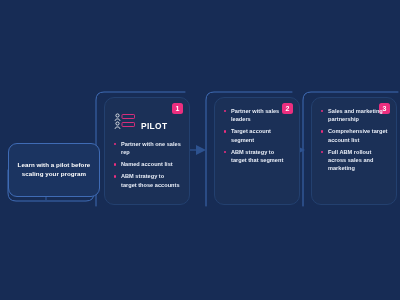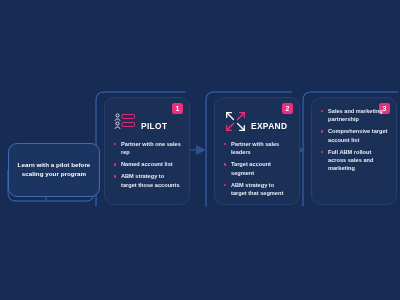--- a/index.html
+++ b/index.html
@@ -190,37 +190,20 @@
     </div>
     <ul class="bullets">
       <li class="bullet">Partner with one sales rep</li>
       <li class="bullet">Named account list</li>
       <li class="bullet">ABM strategy to target those accounts</li>
     </ul>
   </div>
 
   <div class="card c2">
     <div class="badge">2</div>
-    <div class="card-head">
-      <svg class="card-icon" viewBox="0 0 34 34">
-
-        <path d="M14 14 L4 4" stroke="#ffffff" stroke-width="1.9" stroke-linecap="round" fill="none"></path>
-        <path d="M4 11 L4 4 L11 4" stroke="#ffffff" stroke-width="1.9" stroke-linecap="round" stroke-linejoin="round" fill="none"></path>
-
-        <path d="M20 20 L30 30" stroke="#ffffff" stroke-width="1.9" stroke-linecap="round" fill="none"></path>
-        <path d="M30 23 L30 30 L23 30" stroke="#ffffff" stroke-width="1.9" stroke-linecap="round" stroke-linejoin="round" fill="none"></path>
-
-        <path d="M20 14 L30 4" stroke="#ec2e7f" stroke-width="1.9" stroke-linecap="round" fill="none"></path>
-        <path d="M23 4 L30 4 L30 11" stroke="#ec2e7f" stroke-width="1.9" stroke-linecap="round" stroke-linejoin="round" fill="none"></path>
-
-        <path d="M14 20 L4 30" stroke="#ec2e7f" stroke-width="1.9" stroke-linecap="round" fill="none"></path>
-        <path d="M4 23 L4 30 L11 30" stroke="#ec2e7f" stroke-width="1.9" stroke-linecap="round" stroke-linejoin="round" fill="none"></path>
-      </svg>
-      <div class="card-title">EXPAND</div>
-    </div>
     <ul class="bullets">
       <li class="bullet">Partner with sales leaders</li>
       <li class="bullet">Target account segment</li>
       <li class="bullet">ABM strategy to target that segment</li>
     </ul>
   </div>
 
   <div class="card c3">
     <div class="badge">3</div>
     <ul class="bullets">

